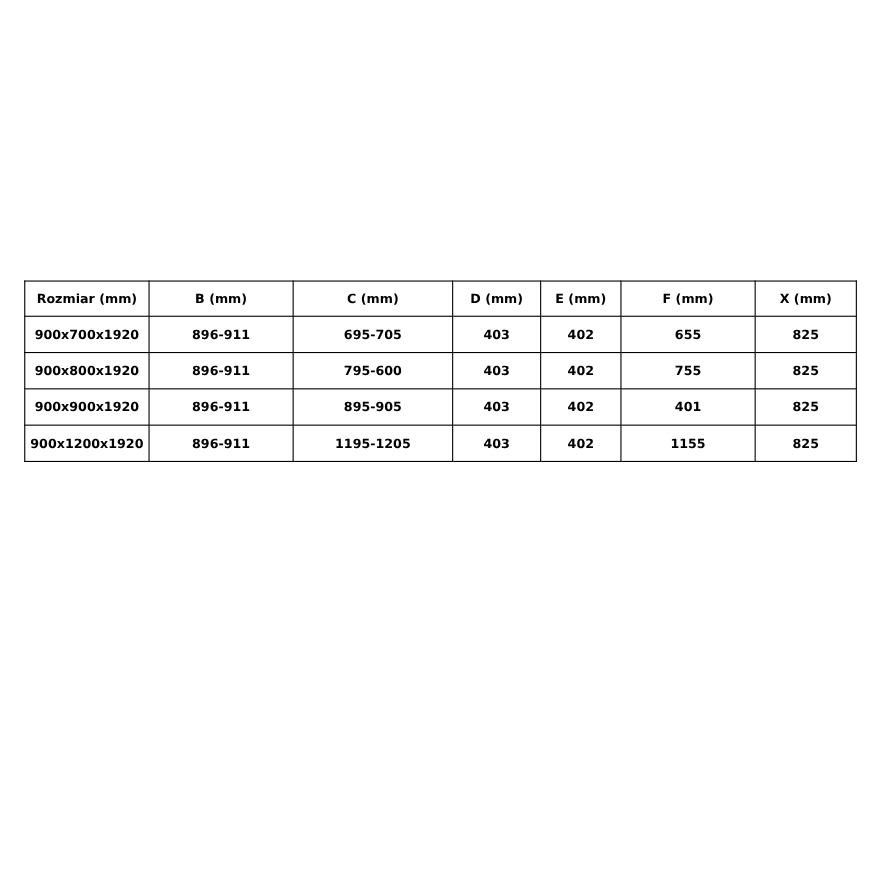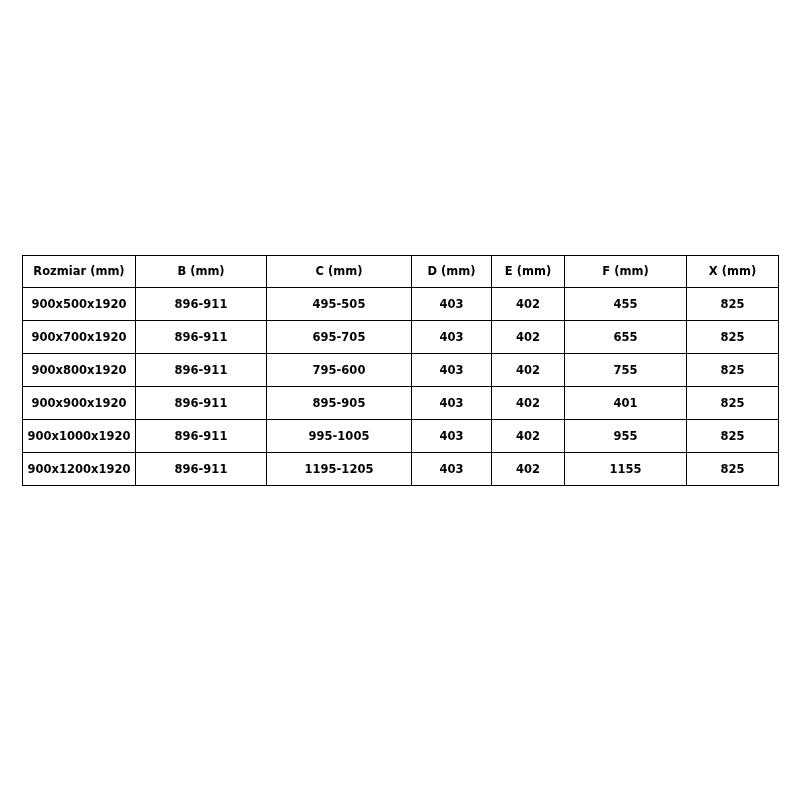--- a/index.html
+++ b/index.html
@@ -73,29 +73,20 @@
         <th>B (mm)</th>
         <th>C (mm)</th>
         <th>D (mm)</th>
         <th>E (mm)</th>
         <th>F (mm)</th>
         <th>X (mm)</th>
       </tr>
     </thead>
     <tbody>
       <tr>
-        <td>900x500x1920</td>
-        <td>896-911</td>
-        <td>495-505</td>
-        <td>403</td>
-        <td>402</td>
-        <td>455</td>
-        <td>825</td>
-      </tr>
-      <tr>
         <td>900x700x1920</td>
         <td>896-911</td>
         <td>695-705</td>
         <td>403</td>
         <td>402</td>
         <td>655</td>
         <td>825</td>
       </tr>
       <tr>
         <td>900x800x1920</td>
@@ -109,29 +100,20 @@
       <tr>
         <td>900x900x1920</td>
         <td>896-911</td>
         <td>895-905</td>
         <td>403</td>
         <td>402</td>
         <td>401</td>
         <td>825</td>
       </tr>
       <tr>
-        <td>900x1000x1920</td>
-        <td>896-911</td>
-        <td>995-1005</td>
-        <td>403</td>
-        <td>402</td>
-        <td>955</td>
-        <td>825</td>
-      </tr>
-      <tr>
         <td>900x1200x1920</td>
         <td>896-911</td>
         <td>1195-1205</td>
         <td>403</td>
         <td>402</td>
         <td>1155</td>
         <td>825</td>
       </tr>
     </tbody>
   </table>

